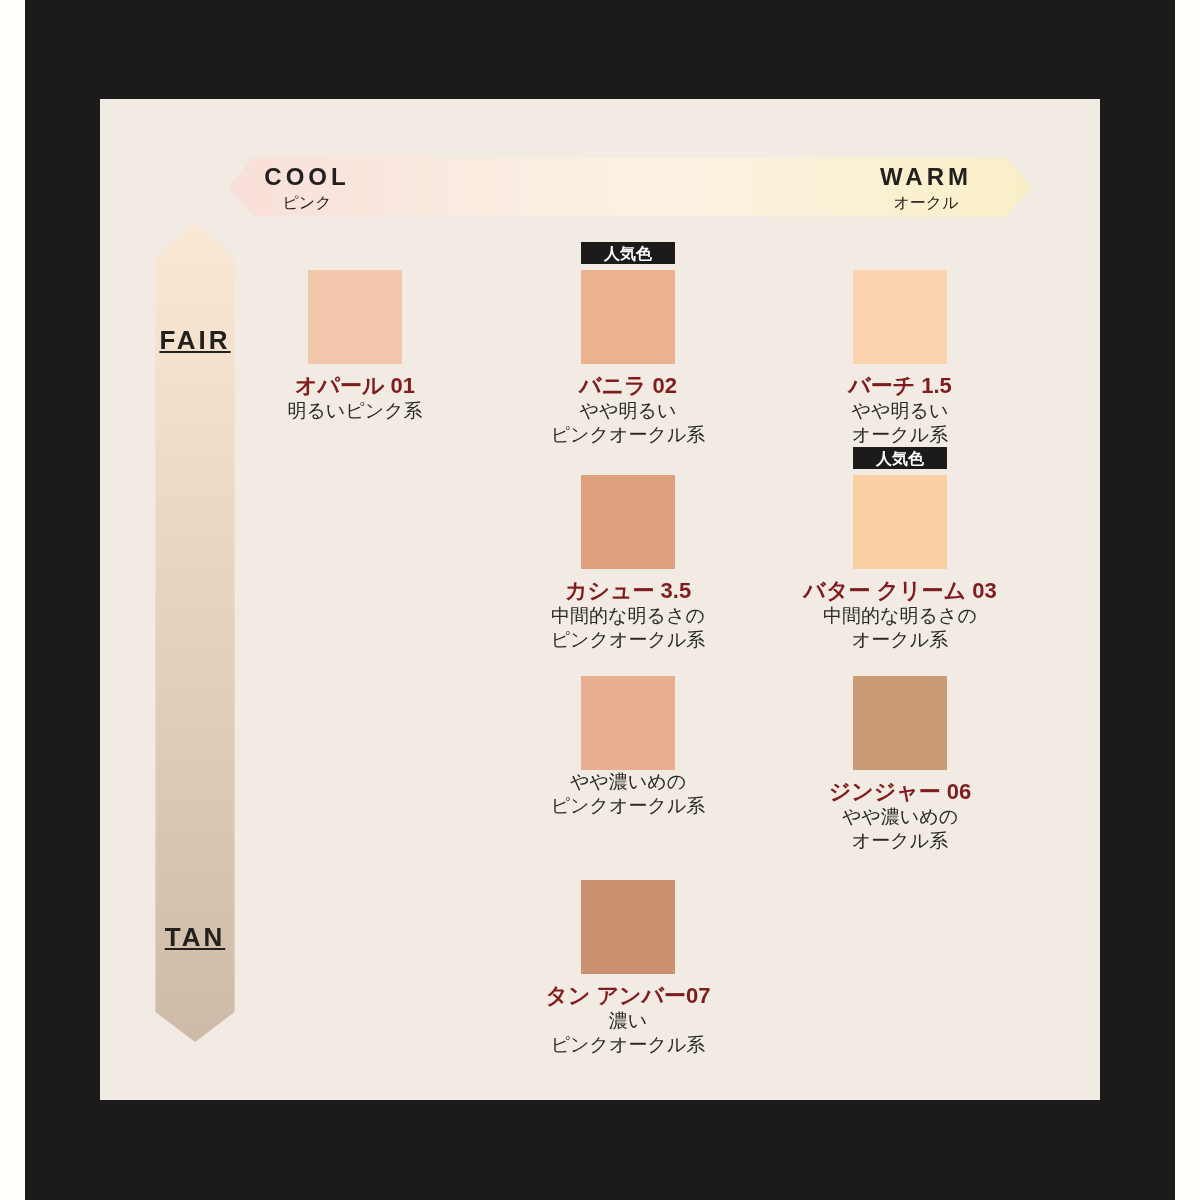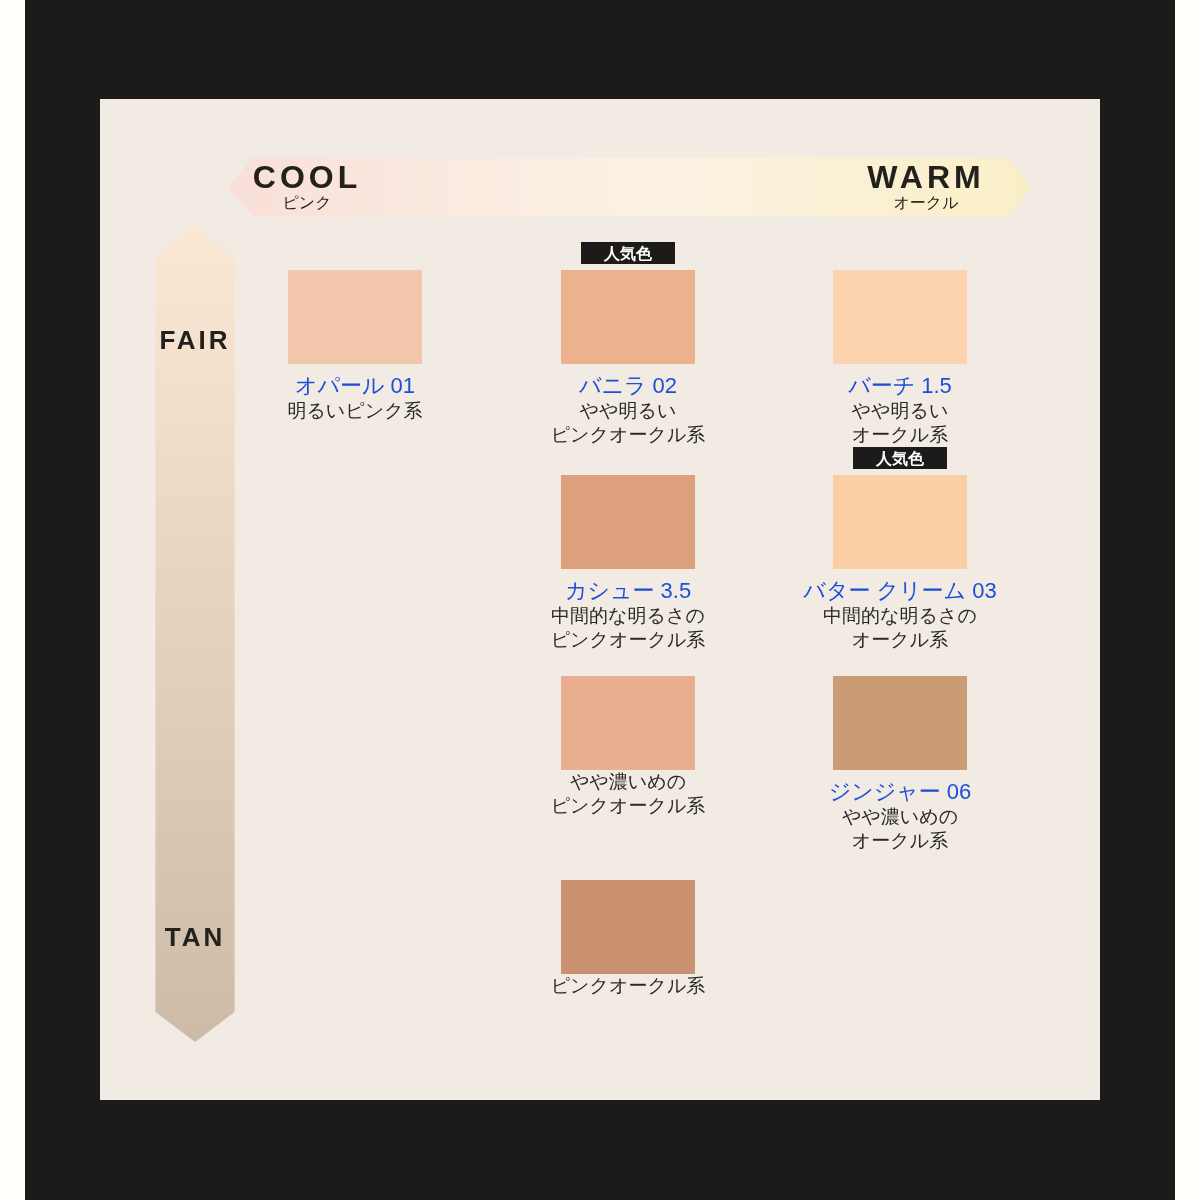--- a/index.html
+++ b/index.html
@@ -29,21 +29,21 @@
   .h-arrow {
     position: absolute;
     left: 128px; top: 58px;
     width: 804px; height: 60px;
     background: linear-gradient(90deg, var(--h1) 0%, #FAEDE2 38%, #FBF1E2 55%, var(--h3) 100%);
     clip-path: polygon(0% 50%, 3.2% 0%, 96.8% 0%, 100% 50%, 96.8% 100%, 3.2% 100%);
     filter: blur(1.5px);
   }
   .axis-word {
     font-weight: bold;
-    font-size: 32px;
+    font-size: 24px;
     letter-spacing: 4px;
     line-height: 28px;
     color: #23211E;
   }
   .axis-sub {
     font-weight: normal;
     font-size: 16px;
     line-height: 18px;
     margin-top: 3px;
     color: #23211E;
@@ -68,54 +68,54 @@
   }
   .depth-label {
     position: absolute;
     left: 15px;
     width: 160px;
     text-align: center;
     font-weight: bold;
     font-size: 26px;
     letter-spacing: 3px;
     color: #23211E;
+    text-decoration: underline;
   }
   .depth-label.fair { top: 226px; }
   .depth-label.tan  { top: 823px; }
 
   
   .card {
     position: absolute;
     width: 300px;
     text-align: center;
   }
   .swatch {
     position: relative;
     width: 94px; height: 94px;
     margin: 0 auto;
-    padding-left: 40px;
   }
   .badge {
     position: absolute;
     left: 50%; top: -28px;
     transform: translateX(-50%);
     width: 94px; height: 22px;
     background: var(--frame, #1B1A18);
     color: #FFFFFF;
     font-size: 16px;
     line-height: 23px;
     font-weight: bold;
     white-space: nowrap;
   }
   .shade-name {
     margin-top: 9px;
     font-size: 22px;
-    font-weight: normal;
+    font-weight: bold;
     line-height: 26px;
-    color: #1d4ed8;
+    color: #7f1d1d;
     white-space: nowrap;
   }
   .shade-desc {
     font-size: 19px;
     line-height: 24px;
     color: #2A2824;
     white-space: nowrap;
   }
 </style>
 </head>
@@ -187,17 +187,19 @@
 
     <div class="card" style="left:650px; top:577px;">
       <div class="swatch" style="background-color: rgb(202, 156, 117);"></div>
       <div class="shade-name">ジンジャー 06</div>
       <div class="shade-desc">やや濃いめの</div>
       <div class="shade-desc">オークル系</div>
     </div>
 
     <div class="card" style="left:378px; top:781px;">
       <div class="swatch" style="background-color: rgb(202, 145, 112);"></div>
+      <div class="shade-name">タン アンバー07</div>
+      <div class="shade-desc">濃い</div>
       <div class="shade-desc">ピンクオークル系</div>
     </div>
 
   </div>
 </div>
 
 </body></html>

